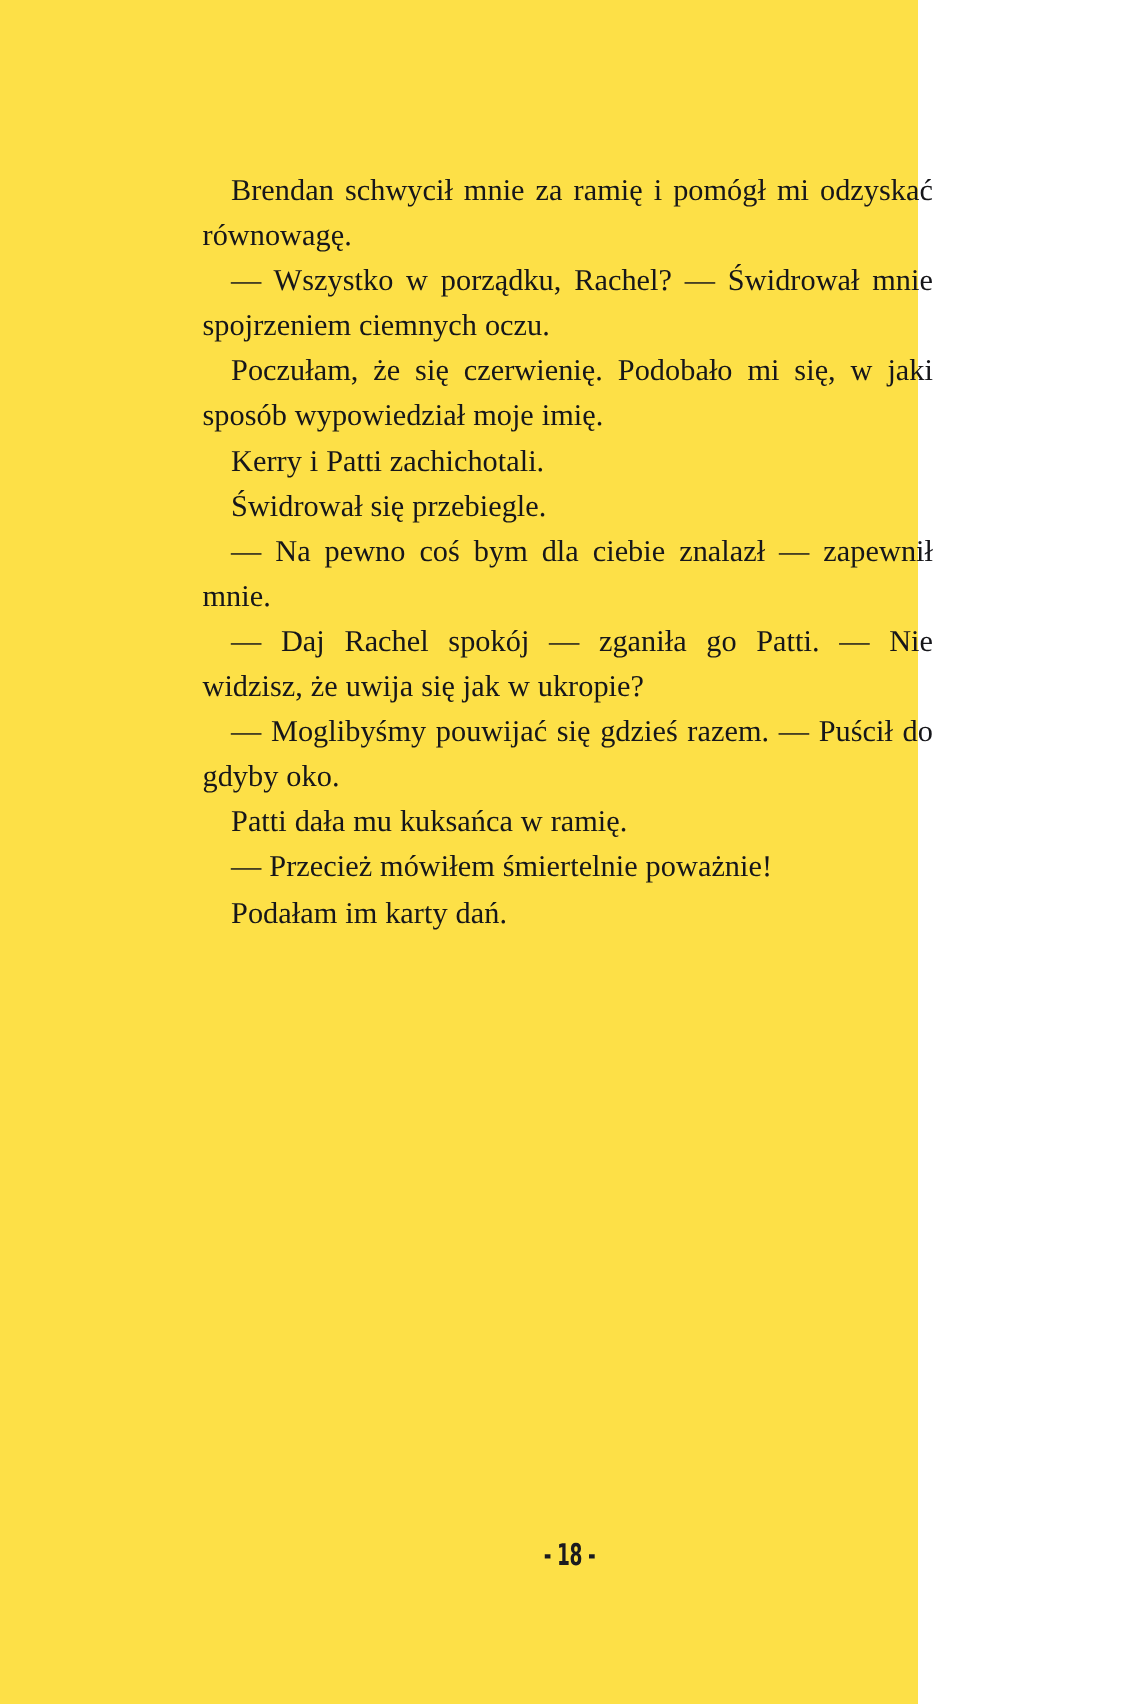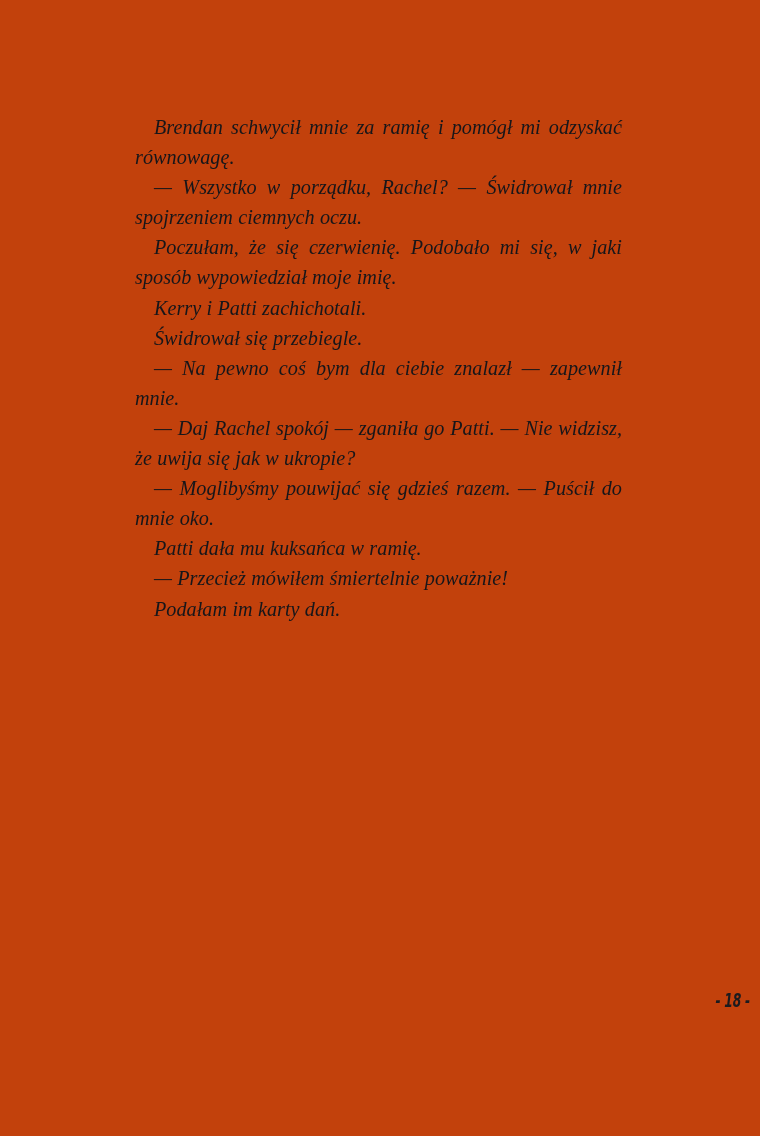--- a/index.html
+++ b/index.html
@@ -9,24 +9,23 @@
   body {
     width: 760px;
     height: 1136px;
     background: #ffffff;
     font-family: "Liberation Serif", "DejaVu Serif", serif;
     overflow: hidden;
   }
 
   .page {
     position: relative;
-    width: 760px;
+    width: 612px;
     height: 1136px;
-    background: #c2410c;
-    font-style: italic;
+    background: #fde047;
   }
 
   .text-block {
     position: absolute;
     left: 135px;
     top: 112px;
     width: 487px;
   }
 
   .para {
@@ -43,23 +42,23 @@
   }
 
   
   .para:last-child {
     margin-bottom: 0;
   }
 
   .footer {
     position: absolute;
     left: 0;
-    top: 988px;
+    top: 1024px;
     width: 760px;
-    text-align: right;
+    text-align: center;
   }
 
   .folio {
     display: inline-block;
     font-family: "DejaVu Sans", "Liberation Sans", sans-serif;
     font-size: 20px;
     font-weight: 700;
     color: #1b1b1f;
     letter-spacing: -0.5px;
     transform: scaleX(0.62);
@@ -73,21 +72,21 @@
 <div class="page">
 
   <div class="text-block">
     <p class="para">Brendan schwycił mnie za ramię i pomógł mi odzyskać równowagę.</p>
     <p class="para">— Wszystko w porządku, Rachel? — Świdrował mnie spojrzeniem ciemnych oczu.</p>
     <p class="para">Poczułam, że się czerwienię. Podobało mi się, w jaki sposób wypowiedział moje imię.</p>
     <p class="para">Kerry i Patti zachichotali.</p>
     <p class="para">Świdrował się przebiegle.</p>
     <p class="para">— Na pewno coś bym dla ciebie znalazł — zapewnił mnie.</p>
     <p class="para">— Daj Rachel spokój — zganiła go Patti. — Nie widzisz, że uwija się jak w ukropie?</p>
-    <p class="para">— Moglibyśmy pouwijać się gdzieś razem. — Puścił do mnie oko.</p>
+    <p class="para">— Moglibyśmy pouwijać się gdzieś razem. — Puścił do gdyby oko.</p>
     <p class="para">Patti dała mu kuksańca w ramię.</p>
     <p class="para">— Przecież mówiłem śmiertelnie poważnie!</p>
     <p class="para">Podałam im karty dań.</p>
   </div>
 
   <div class="footer">
     <span class="folio">- 18 -</span>
   </div>
 
 </div>

